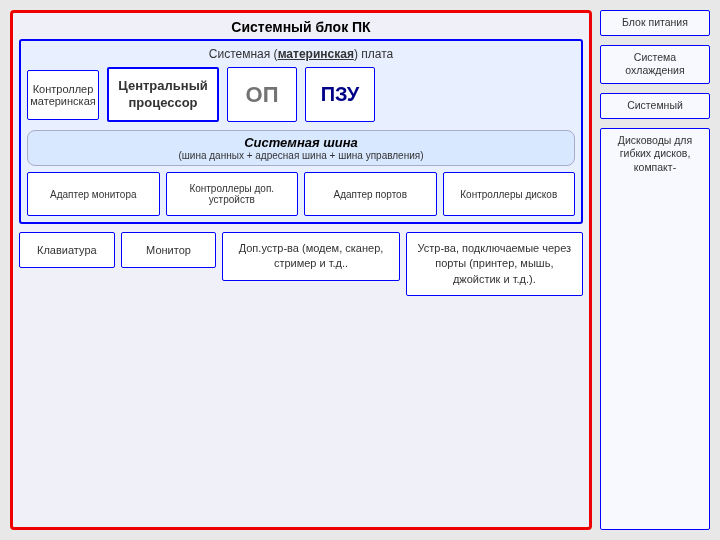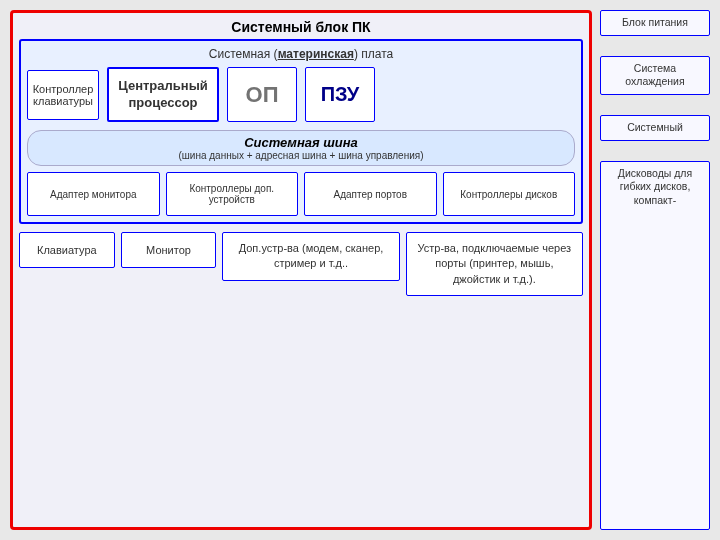--- a/index.html
+++ b/index.html
@@ -121,21 +121,21 @@
       justify-content: center;
       font-weight: bold;
       font-size: 20px;
       color: #000088;
     }
 
     
     .sysbus-area {
       background: #d8e8ff;
       border: 1px solid #aac;
-      border-radius: 14px;
+      border-radius: 8px;
       padding: 4px 8px;
       text-align: center;
       margin-bottom: 6px;
     }
 
     .sysbus-title {
       font-weight: bold;
       font-size: 13px;
       color: #000;
       font-style: italic;
@@ -199,21 +199,21 @@
 
     .device-small {
       flex: 1;
     }
 
     
     .right-sidebar {
       width: 110px;
       display: flex;
       flex-direction: column;
-      gap: 20px;
+      gap: 9px;
     }
 
     .side-box {
       border: 1px solid #00f;
       background: #f8f8ff;
       border-radius: 2px;
       text-align: center;
       padding: 5px 4px;
       font-size: 10.5px;
       color: #333;
@@ -232,21 +232,21 @@
   <div class="system-block">
     <div class="system-block-title">Системный блок ПК</div>
 
     <div class="motherboard">
       <div class="motherboard-title">
         Системная (<u>материнская</u>) плата
       </div>
 
       <div class="top-row">
         <div class="box box-controller">
-          <span>Контроллер клавиатуры</span>
+          <span>Контроллер материнская</span>
         </div>
         <div class="box box-cpu">
           <span>Центральный процессор</span>
         </div>
         <div class="box box-op">
           <span>ОП</span>
         </div>
         <div class="box box-pzu">
           <span>ПЗУ</span>
         </div>

